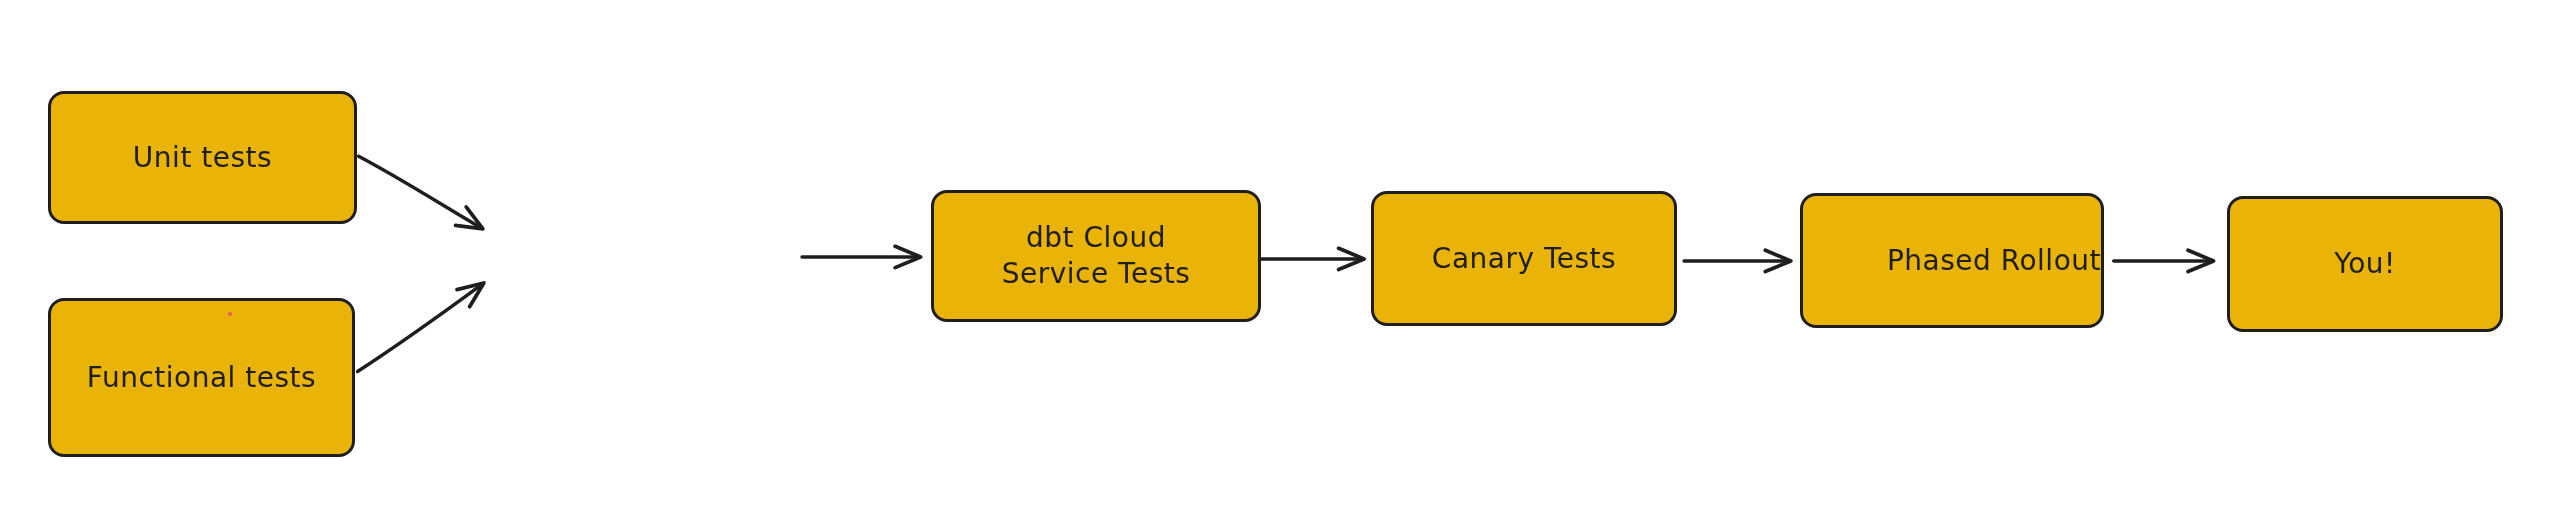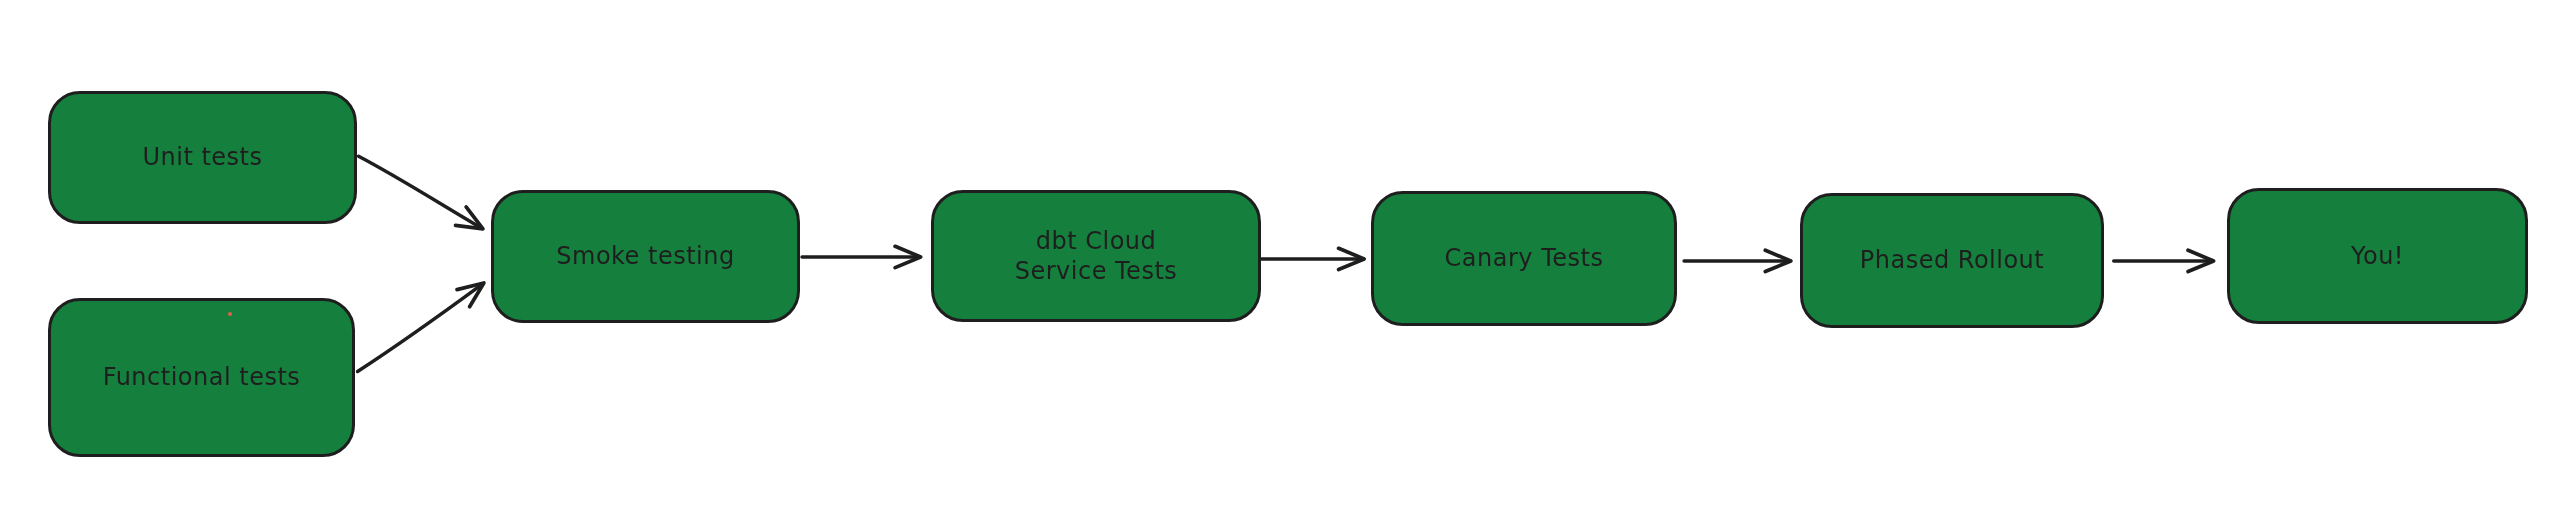--- a/index.html
+++ b/index.html
@@ -20,39 +20,39 @@
     left: 0;
     top: 0;
     width: 2576px;
     height: 510px;
     pointer-events: none;
   }
   .node {
     position: absolute;
     box-sizing: border-box;
     border: 3.5px solid #1e1e1e;
-    border-radius: 32px;
-    background: #15803d;
+    border-radius: 16px;
+    background: #eab308;
     display: flex;
     align-items: center;
     justify-content: center;
     text-align: center;
     color: #1e1e1e;
-    font-size: 24px;
+    font-size: 28px;
     line-height: 1.27;
     white-space: pre-line;
     letter-spacing: 0.5px;
   }
   .node-unit        { left: 48px;   top: 91px;  width: 309px; height: 133px; }
   .node-functional  { left: 48px;   top: 298px; width: 307px; height: 159px; }
   .node-smoke       { left: 491px;  top: 190px; width: 309px; height: 133px; }
   .node-dbt         { left: 931px;  top: 190px; width: 330px; height: 132px; }
   .node-canary      { left: 1371px; top: 191px; width: 306px; height: 135px; }
-  .node-phased      { left: 1800px; top: 193px; width: 304px; height: 135px; }
-  .node-you         { left: 2227px; top: 188px; width: 301px; height: 136px; }
+  .node-phased      { left: 1800px; top: 193px; width: 304px; height: 135px; justify-content: flex-end; }
+  .node-you         { left: 2227px; top: 196px; width: 276px; height: 136px; }
   .red-dot {
     position: absolute;
     left: 228px;
     top: 312px;
     width: 4px;
     height: 4px;
     border-radius: 50%;
     background: #e06050;
   }
 </style>
@@ -78,23 +78,20 @@
   </svg>
 
   <div class="node node-unit">
     <span>Unit tests</span>
   </div>
 
   <div class="node node-functional">
     <span>Functional tests</span>
   </div>
 
-  <div class="node node-smoke">
-    <span>Smoke testing</span>
-  </div>
 
   <div class="node node-dbt">
     <span>dbt Cloud
 Service Tests</span>
   </div>
 
   <div class="node node-canary">
     <span>Canary Tests</span>
   </div>
 

